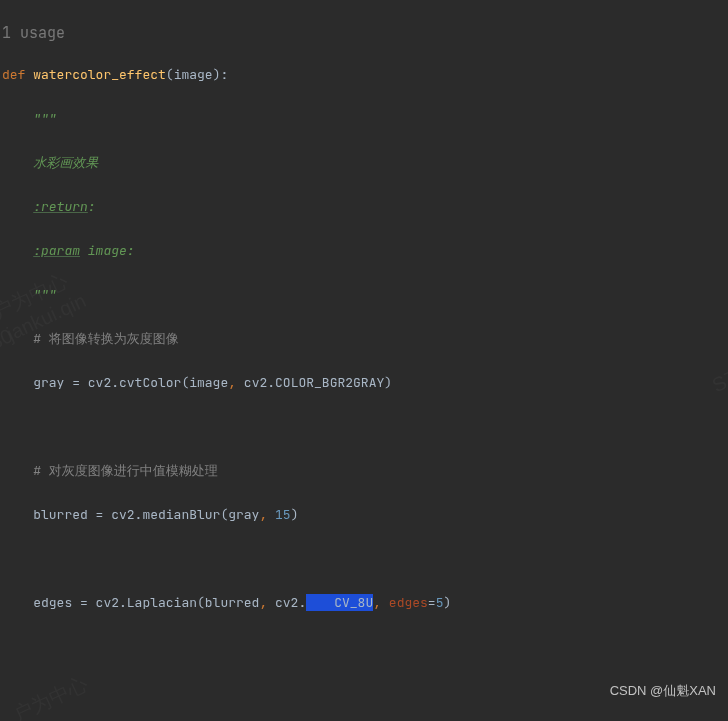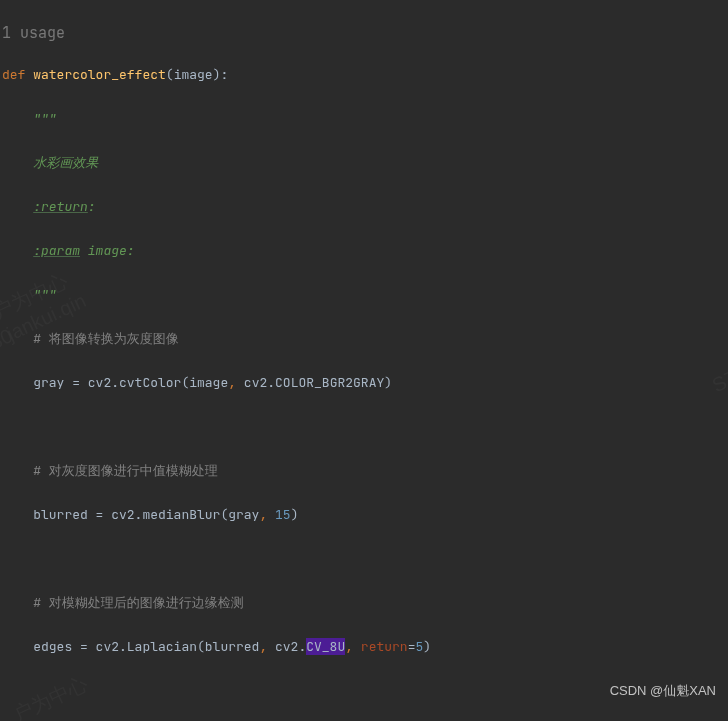--- a/index.html
+++ b/index.html
@@ -25,21 +25,21 @@
     padding-top: 2px;
   }
   .kw { color: #cc7832; }
   .fn { color: #ffc66d; text-align: right; }
   .param { color: #a9b7c6; }
   .doc { color: #629755; font-style: italic; }
   .docu { color: #629755; font-style: italic; text-decoration: underline; text-decoration-color: #4a6648;}
   .comment { color: #808080; }
   .num { color: #6897bb; }
   .kwarg { color: #aa4926; }
-  .hl { background: #4c1d95; color:#a9b7c6;}
+  .hl { background: #1d4ed8; color:#a9b7c6;padding-left:28px;}
   .watermark {
     position: absolute;
     bottom: 19px;
     right: 12px;
     color: #dcdcdc;
     font-family: sans-serif;
     font-size: 13px;
     opacity: 0.85;
   }
   .bg-mark {
@@ -70,22 +70,21 @@
 <div class="line">    <span class="doc">水彩画效果</span></div>
 <div class="line">    <span class="docu">:return</span><span class="doc">:</span></div>
 <div class="line">    <span class="docu">:param</span><span class="doc"> image:</span></div>
 <div class="line">    <span class="doc">"""</span></div>
 <div class="line">    <span class="comment"># 将图像转换为灰度图像</span></div>
 <div class="line">    <span>gray = cv2.cvtColor(image</span><span class="kw">, </span><span>cv2.COLOR_BGR2GRAY)</span></div>
 <div class="line"> </div>
 <div class="line">    <span class="comment"># 对灰度图像进行中值模糊处理</span></div>
 <div class="line">    <span>blurred = cv2.medianBlur(gray</span><span class="kw">, </span><span class="num">15</span><span>)</span></div>
 <div class="line"> </div>
-<div class="line">    <span class="comment"># 对模糊处理后的图像进行边缘检测</span></div>
-<div class="line">    <span>edges = cv2.Laplacian(blurred</span><span class="kw">, </span><span>cv2.</span><span class="hl">CV_8U</span><span class="kw">, </span><span class="kwarg">return</span><span>=</span><span class="num">5</span><span>)</span></div>
+<div class="line">    <span>edges = cv2.Laplacian(blurred</span><span class="kw">, </span><span>cv2.</span><span class="hl">CV_8U</span><span class="kw">, </span><span class="kwarg">edges</span><span>=</span><span class="num">5</span><span>)</span></div>
 <div class="line"> </div>
 
 
 
 
 
 
 
 
 

